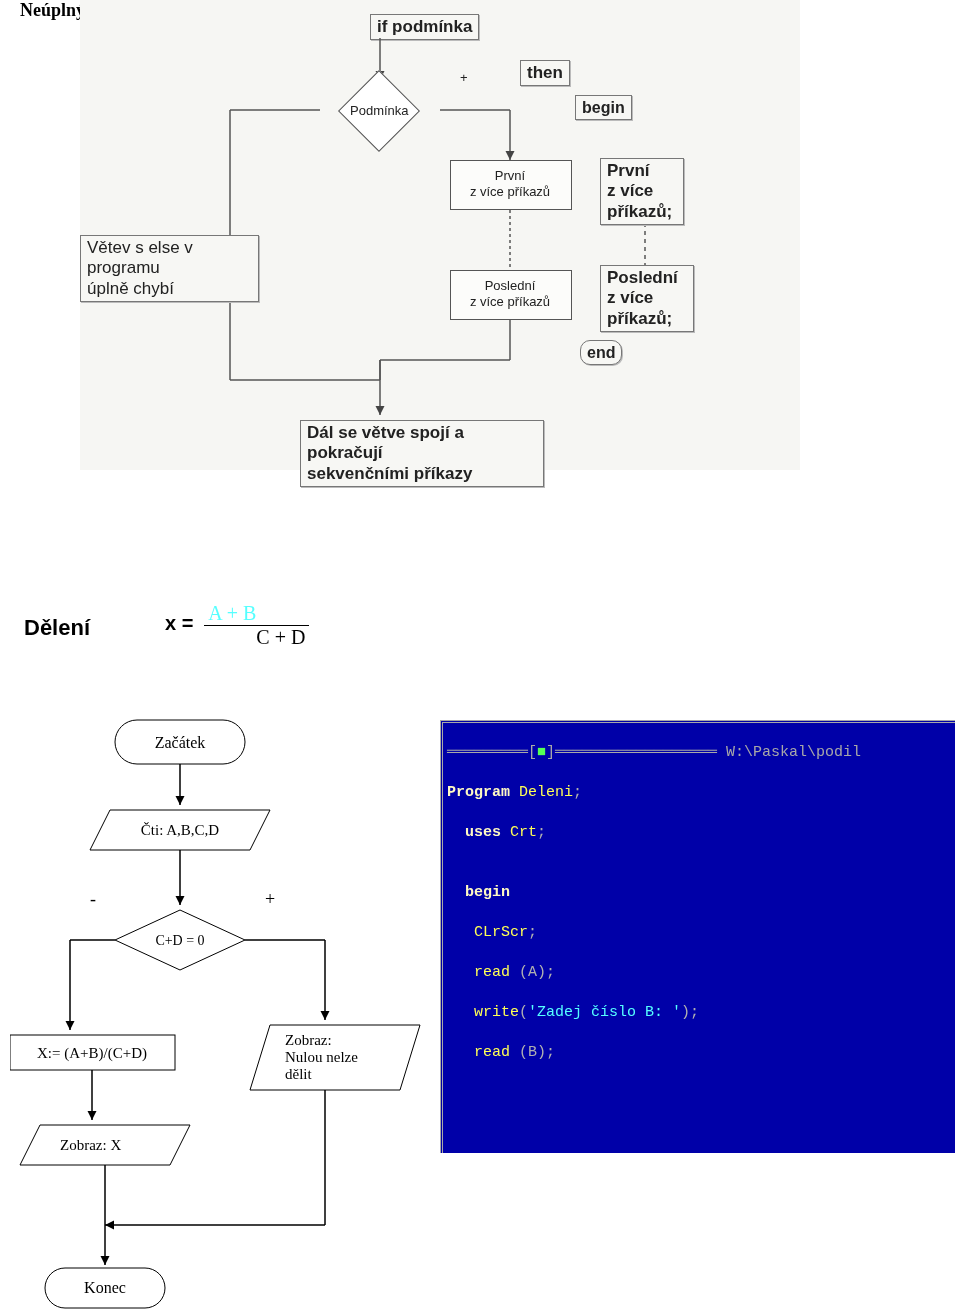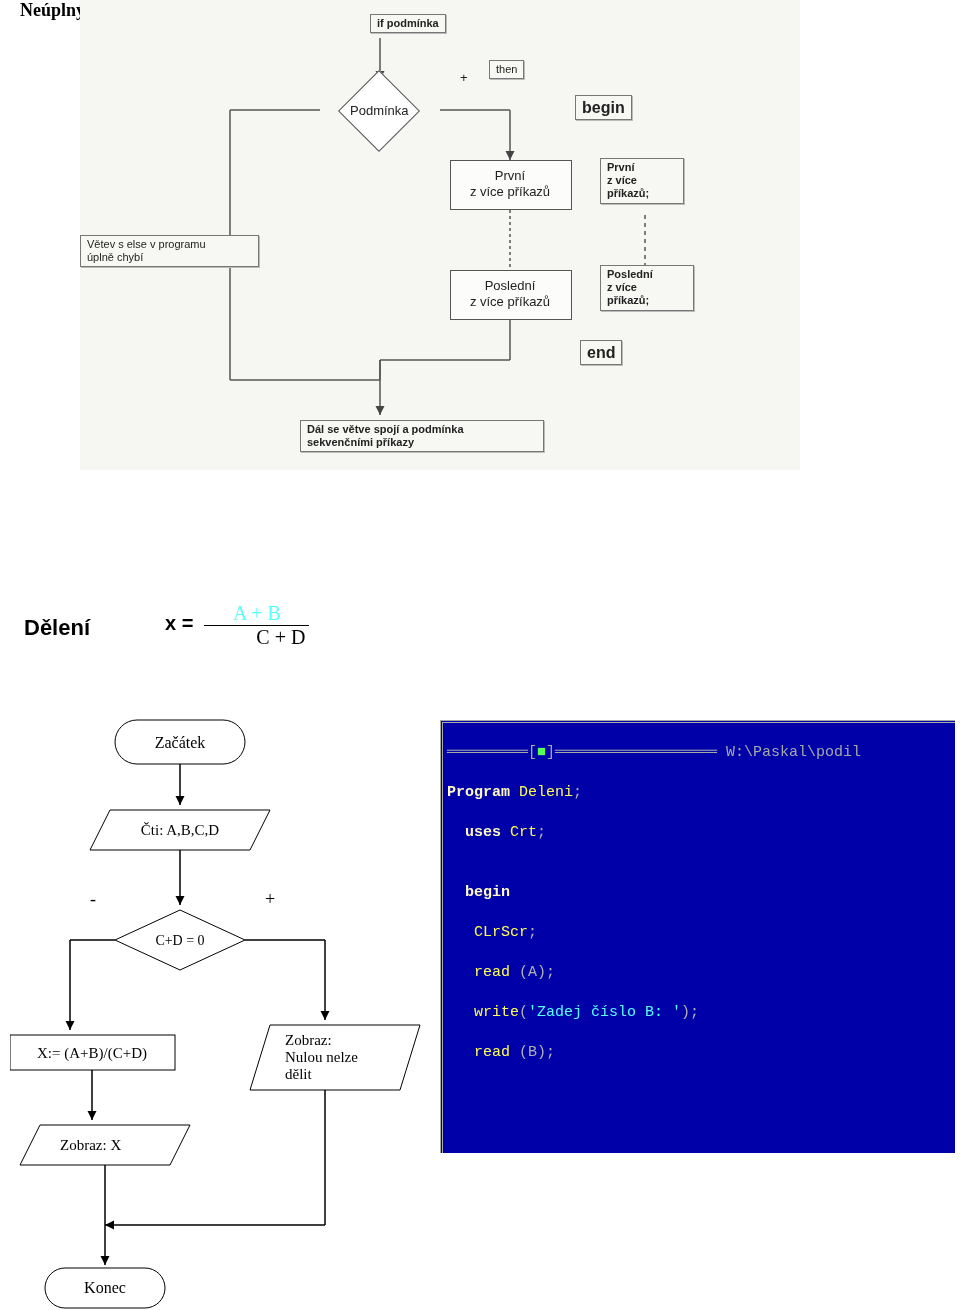--- a/index.html
+++ b/index.html
@@ -33,21 +33,21 @@
     height: 470px;
     background: #f6f6f3;
     border: 0;
   }
   .tlabel {
     position: absolute;
     background: #f7f7f4;
     border: 1px solid #777;
     padding: 2px 6px;
     font-family: Arial, sans-serif;
-    font-size: 11px;
+    font-size: 17px;
     line-height: 1.2;
     color: #222;
     box-shadow: 1px 1px 0 #bbb;
   }
   .tplain {
     position: absolute;
     font-family: Arial, sans-serif;
     font-size: 13px;
     color: #222;
     text-align: center;
@@ -83,21 +83,20 @@
   .frac-wrap {
     position: absolute;
     left: 165px;
     top: 602px;
     font-family: "Times New Roman", serif;
     font-size: 20px;
   }
   .frac {
     display: inline-block;
     vertical-align: middle;
-    text-align: center;
     margin-left: 6px;
   }
   .frac .num { display:block; border-bottom: 1px solid #000; padding: 0 4px;}
   .frac .den { display:block; padding: 0 4px; margin-left: 48px;}
 
   
   .flow-svg {
     position: absolute;
     left: 10px;
     top: 710px;
@@ -167,21 +166,21 @@
       <line x1="430" y1="320" x2="430" y2="360" stroke="#555" stroke-width="1.5"></line>
       <line x1="430" y1="360" x2="300" y2="360" stroke="#555" stroke-width="1.5"></line>
       <line x1="150" y1="380" x2="300" y2="380" stroke="#555" stroke-width="1.5"></line>
       <line x1="300" y1="360" x2="300" y2="415" stroke="#555" stroke-width="1.5" marker-end="url(#ah)"></line>
 
       <line x1="300" y1="380" x2="300" y2="360" stroke="#555" stroke-width="1.5"></line>
     </svg>
 
     <div class="tplain" style="left:380px; top:70px;">+</div>
 
-    <div class="tlabel" style="left:409px; top:60px; font-weight:normal;">then</div>
+    <div class="tlabel" style="left:440px; top:60px; font-weight:bold;">then</div>
     <div class="tlabel" style="left:495px; top:95px; font-weight:bold; font-size:16px;">begin</div>
 
     <div class="diamond" style="left:270px; top:82px; width:56px; height:56px;"></div>
     <div class="diamond-label" style="left:270px; top:103px;text-align:right;">Podmínka</div>
 
     <div class="tlabel" style="left:0px; top:235px; width:165px;">
       <span>Větev s else v programu</span><br><span>úplně chybí</span>
     </div>
 
     <div class="tbox" style="left:370px; top:160px; width:120px; height:48px;"></div>
@@ -195,24 +194,24 @@
 
     <div class="tbox" style="left:370px; top:270px; width:120px; height:48px;"></div>
     <div class="tplain" style="left:378px; top:278px; width:104px;">
       <span>Poslední</span><br><span>z více příkazů</span>
     </div>
 
     <div class="tlabel" style="left:520px; top:265px; width:80px; font-weight:bold;">
       <span>Poslední</span><br><span>z více</span><br><span>příkazů;</span>
     </div>
 
-    <div class="tlabel" style="left:500px; top:340px; font-weight:bold; font-size:16px;">end</div>
+    <div class="tlabel" style="left:500px; top:340px; font-weight:bold; font-size:16px;border-radius:10px;">end</div>
 
     <div class="tlabel" style="left:220px; top:420px; width:230px; font-weight:bold;">
-      <span>Dál se větve spojí a podmínka</span><br><span>sekvenčními příkazy</span>
+      <span>Dál se větve spojí a pokračují</span><br><span>sekvenčními příkazy</span>
     </div>
   </div>
 
   <div class="deleni">Dělení</div>
   <div class="frac-wrap">
     <span style="font-weight:bold; font-family:Arial;">x =</span>
     <span class="frac">
       <span class="num">A + B</span>
       <span class="den">C + D</span>
     </span>

